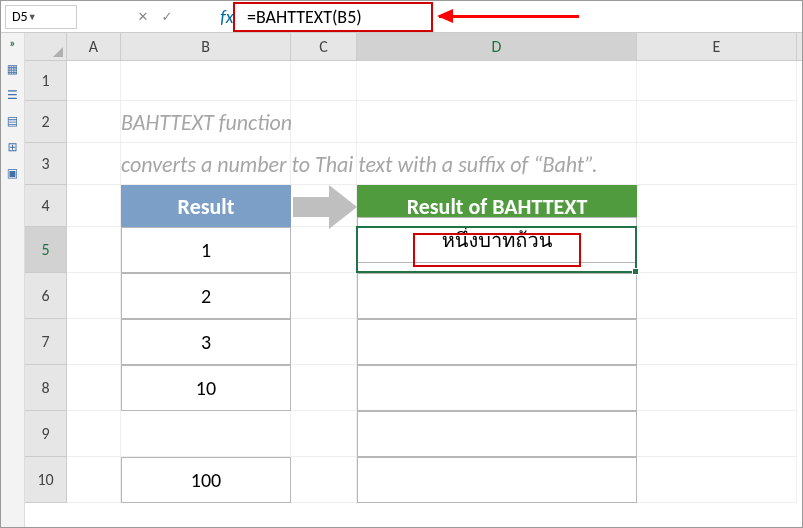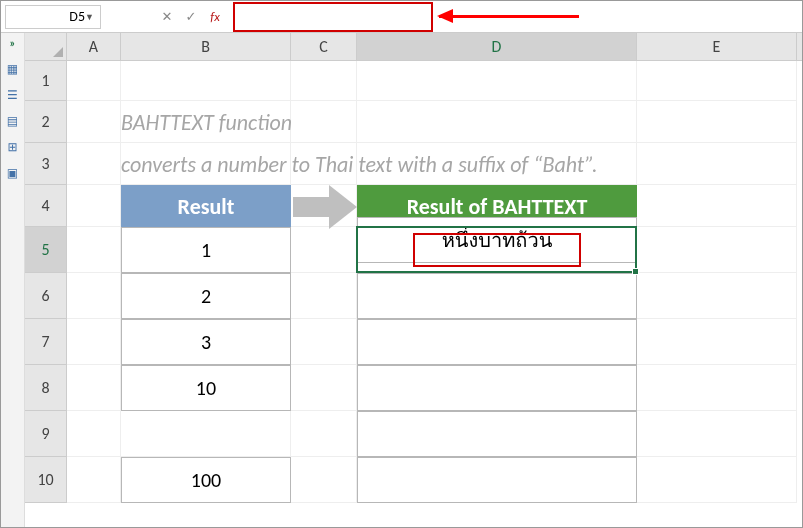--- a/index.html
+++ b/index.html
@@ -14,44 +14,44 @@
   }
   .formula-bar {
     display: flex;
     align-items: center;
     height: 32px;
     border-bottom: 1px solid #ccc;
     background: #fff;
     padding-left: 4px;
   }
   .name-box {
-    width: 96px;
+    width: 72px;
     height: 24px;
     border: 1px solid #ccc;
     background: #fff;
     font-size: 14px;
     padding: 2px 6px;
     line-height: 18px;
     display: flex;
     align-items: center;
-    justify-content: flex-end;
+    justify-content: flex-start;
     margin-right: 4px;
   }
   .name-drop { color:#555; font-size:9px; }
   .fb-sep { width: 50px; }
   .fb-btn {
     width: 24px;
     height: 24px;
     display: flex;
     align-items: center;
     justify-content: center;
     color: #888;
     font-size: 13px;
   }
-  .fb-fx { font-style: italic; color:#b91c1c; font-size:13px; }
+  .fb-fx { font-style: italic; color:#0369a1; font-size:18px;margin-left:36px; }
   .formula-input {
     flex: 1;
     font-size: 18px;
     padding: 2px 8px;
     font-family: Calibri, Arial, sans-serif;
   }
   .formula-highlight {
     position: absolute;
     border: 2px solid #d00000;
     top: 1px;
@@ -242,20 +242,21 @@
 
 <div class="formula-bar">
   <div class="name-box">
     <span>D5</span>
     <span class="name-drop">▼</span>
   </div>
   <div class="fb-sep"></div>
   <div class="fb-btn">✕</div>
   <div class="fb-btn">✓</div>
   <div class="fb-btn fb-fx">fx</div>
+  <div class="formula-input">=BAHTTEXT(B5)</div>
 </div>
 <div class="formula-highlight"></div>
 <div class="arrow-indicator">
   <div class="arrow-line"></div>
   <div class="arrow-head"></div>
 </div>
 
 <div class="main-area">
   <div class="side-ribbon">
     <div class="side-item side-expand">»</div>

